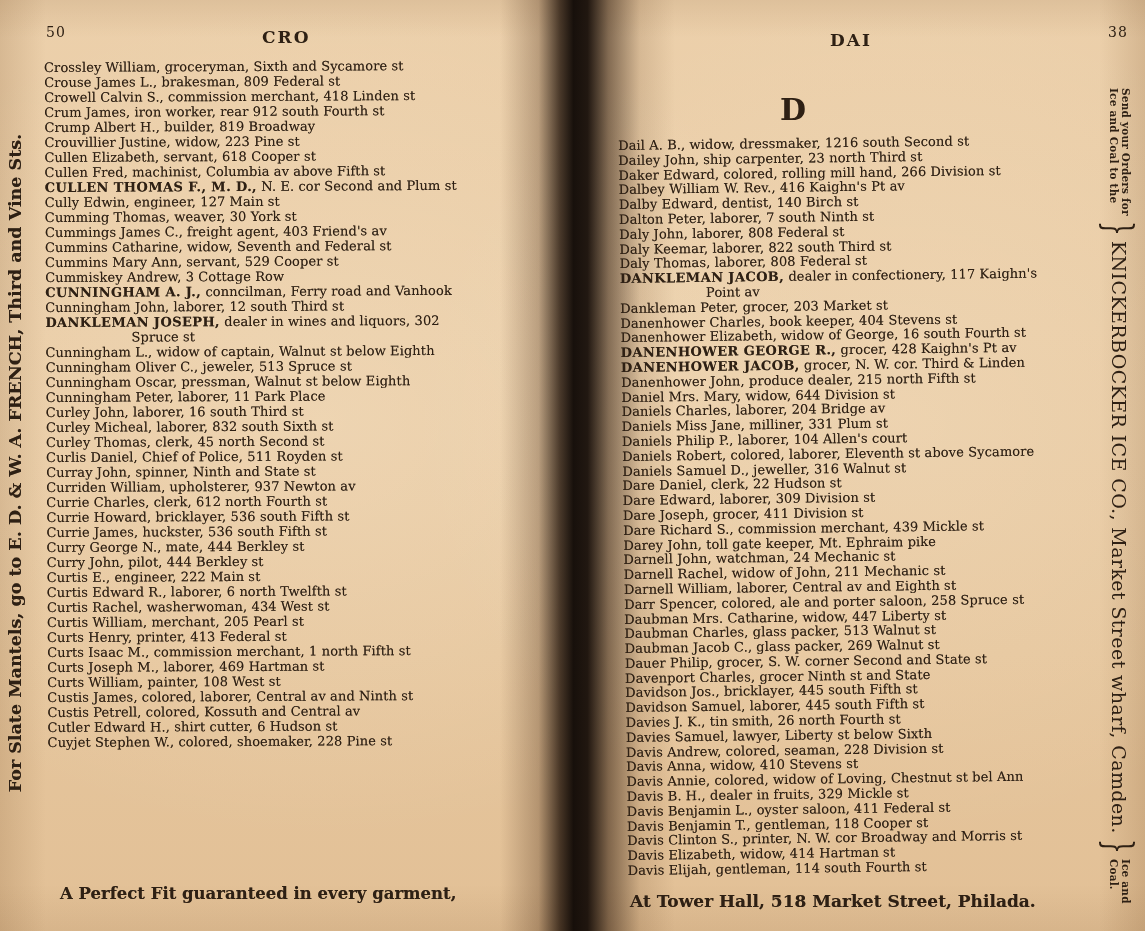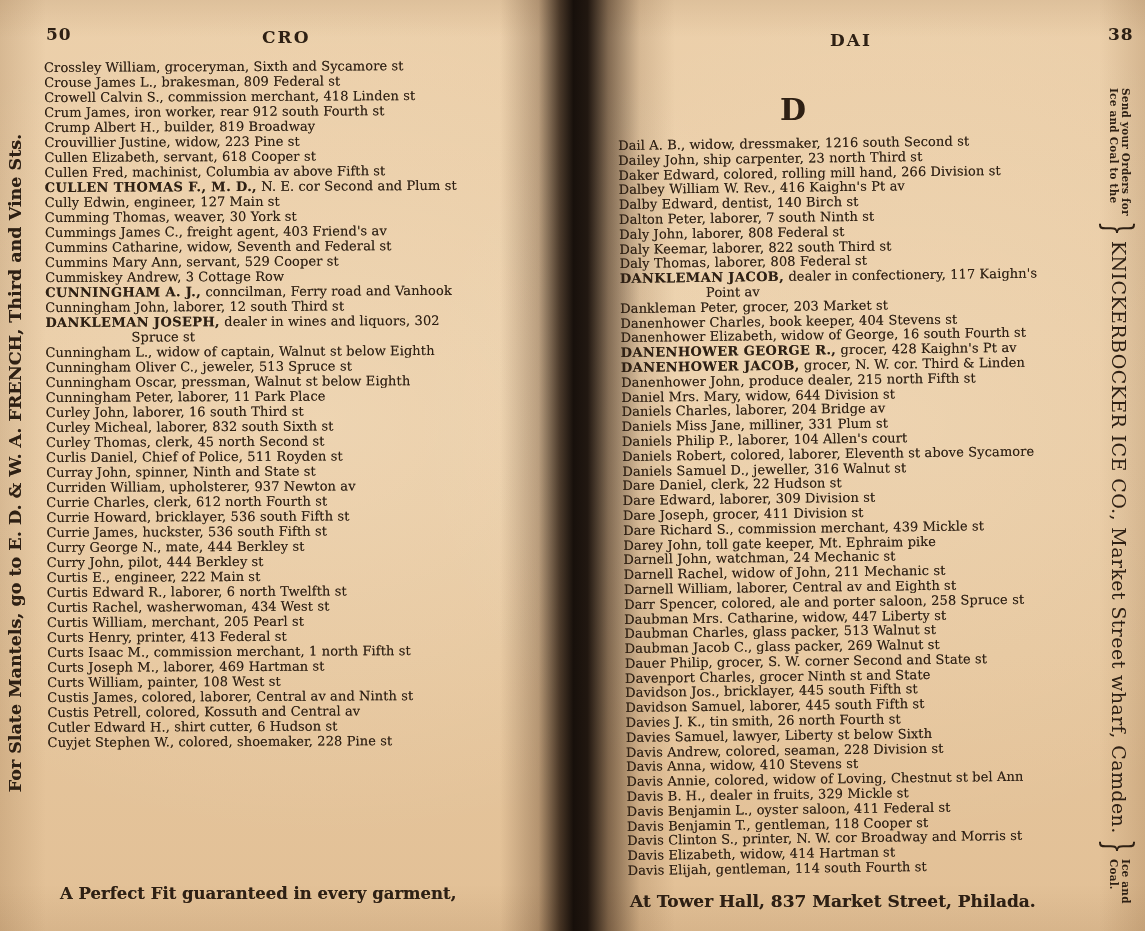--- a/index.html
+++ b/index.html
@@ -22,21 +22,21 @@
     background:linear-gradient(90deg,
       rgba(90,55,25,0) 0%,
       rgba(70,40,18,0.30) 22%,
       rgba(30,16,7,0.78) 34%,
       rgba(12,6,3,0.95) 42%,
       rgba(16,8,4,0.92) 50%,
       rgba(45,25,11,0.55) 62%,
       rgba(90,55,25,0.15) 80%,
       rgba(90,55,25,0) 100%);
   }
-  .page-number{position:absolute;font-weight:bold;font-size:17px;letter-spacing:1px;}
+  .page-number{position:absolute;font-weight:normal;font-size:14px;letter-spacing:1px;}
   .running-head{position:absolute;font-weight:bold;font-size:17px;letter-spacing:2px;}
   .section-letter{position:absolute;font-weight:bold;font-size:30px;letter-spacing:1px;}
   .entries{position:absolute;font-size:13px;white-space:nowrap;}
   .entries .entry{height:15px;line-height:15px;letter-spacing:0.1px;text-shadow:0 0 0.5px rgba(46,32,20,0.55);}
   .entries .entry b{letter-spacing:0.4px;}
   .entries .entry.indent{padding-left:86px;}
   #left-entries{left:44px;top:60px;width:505px;transform:rotate(-0.3deg);transform-origin:top left;}
   #right-entries{left:618px;top:139px;width:512px;transform:rotate(-0.75deg);transform-origin:top left;}
   #right-entries .entry{height:14.8px;line-height:14.8px;}
   .footer-line{position:absolute;font-weight:bold;text-align:left;text-shadow:0 0 0.5px rgba(46,32,20,0.5);}
@@ -168,21 +168,21 @@
     <div class="entry">Davis Andrew, colored, seaman, 228 Division st</div>
     <div class="entry">Davis Anna, widow, 410 Stevens st</div>
     <div class="entry">Davis Annie, colored, widow of Loving, Chestnut st bel Ann</div>
     <div class="entry">Davis B. H., dealer in fruits, 329 Mickle st</div>
     <div class="entry">Davis Benjamin L., oyster saloon, 411 Federal st</div>
     <div class="entry">Davis Benjamin T., gentleman, 118 Cooper st</div>
     <div class="entry">Davis Clinton S., printer, N. W. cor Broadway and Morris st</div>
     <div class="entry">Davis Elizabeth, widow, 414 Hartman st</div>
     <div class="entry">Davis Elijah, gentleman, 114 south Fourth st</div>
   </div>
-<div class="footer-line" id="right-footer">At Tower Hall, 837 Market Street, Philada.</div>
+<div class="footer-line" id="right-footer">At Tower Hall, 518 Market Street, Philada.</div>
 
 <div class="sidebar-right">
   <span class="small-stack"><span>Send your Orders for</span><br><span>Ice and Coal to the</span></span>
   <span class="brace">}</span>
   <span class="big">KNICKERBOCKER ICE CO., Market Street wharf, Camden.</span>
   <span class="brace">}</span>
   <span class="small-stack"><span>Ice and</span><br><span>Coal.</span></span>
 </div>
 
 </body></html>

